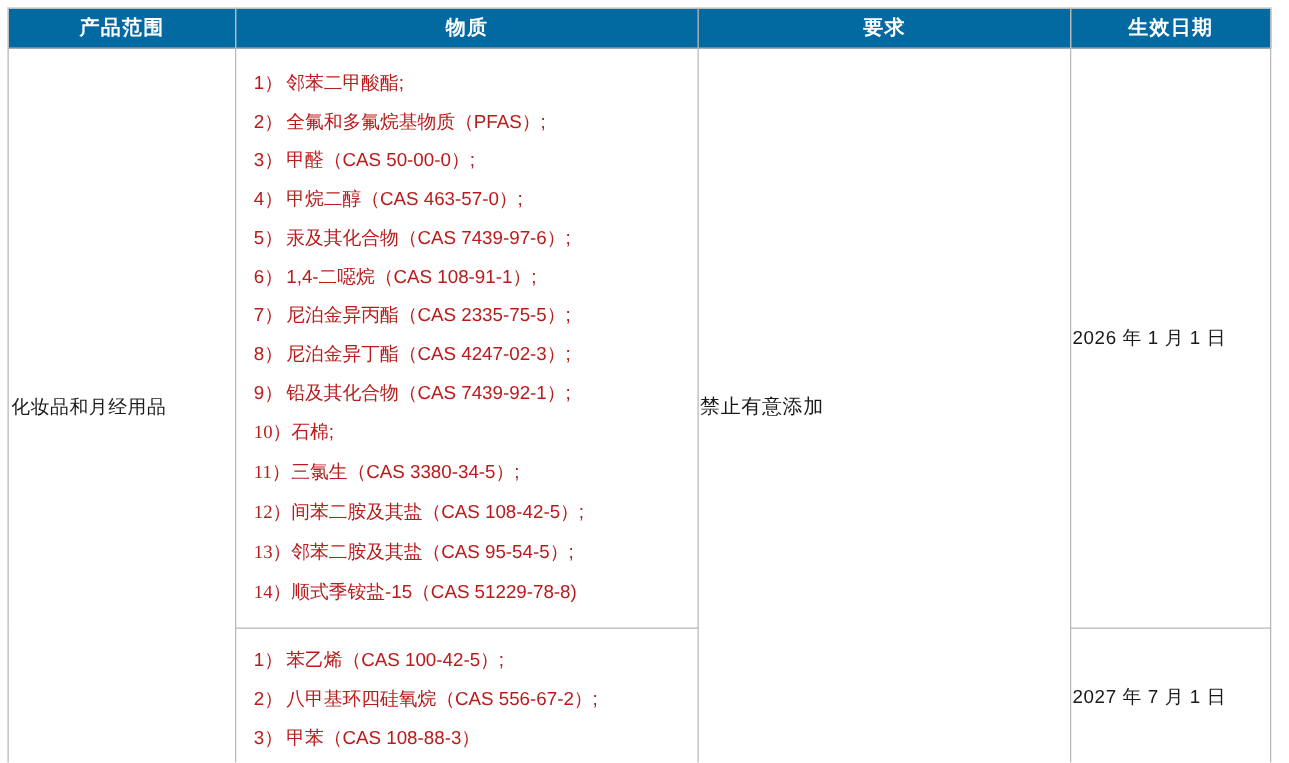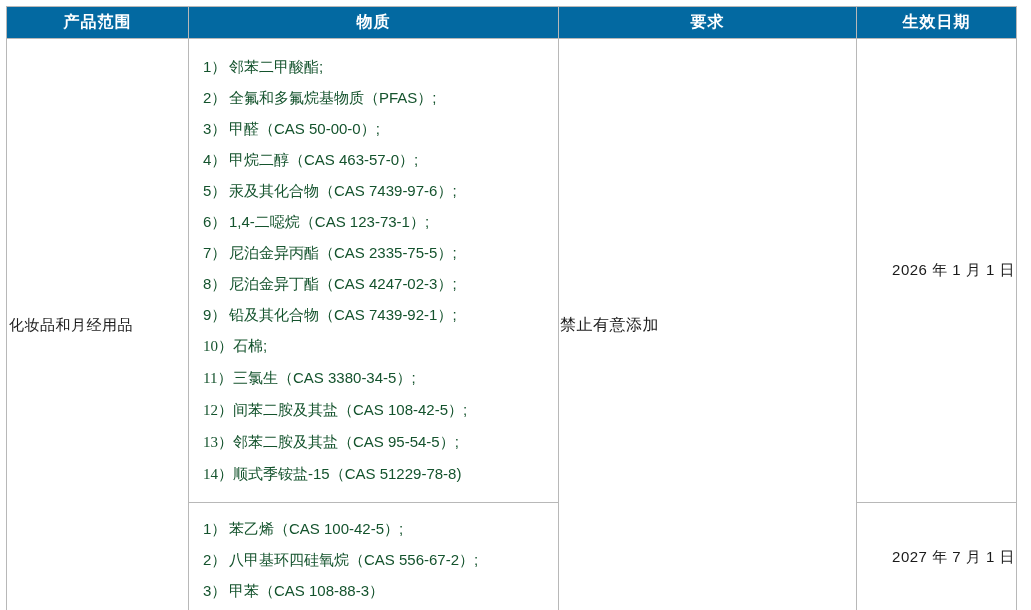--- a/index.html
+++ b/index.html
@@ -52,34 +52,34 @@
     text-align: left;
     font-size: 15px;
     color: #1a1a1a;
     padding: 4px 2px;
     letter-spacing: 0.5px;
   }
   td.substance-cell {
     padding: 12px 10px 12px 14px;
     font-size: 15px;
     line-height: 31px;
-    color: #14532d;
+    color: #b91c1c;
   }
   td.substance-cell.second {
     padding-top: 10px;
     padding-bottom: 6px;
   }
   td.requirement-cell {
     text-align: left;
     font-size: 16px;
     color: #1a1a1a;
     letter-spacing: 0.5px;
   }
   td.date-cell {
-    text-align: right;
+    text-align: left;
     font-size: 15px;
     color: #1a1a1a;
     letter-spacing: 0.5px;
   }
   ol.substance-list {
     list-style: none;
     margin: 0;
     padding: 0;
   }
   ol.substance-list li {
@@ -110,21 +110,21 @@
     <tbody>
       <tr>
         <td class="scope-cell" rowspan="2">化妆品和月经用品</td>
         <td class="substance-cell">
           <ol class="substance-list">
             <li><span class="num">1）</span><span>邻苯二甲酸酯;</span></li>
             <li><span class="num">2）</span><span>全氟和多氟烷基物质（PFAS）;</span></li>
             <li><span class="num">3）</span><span>甲醛（CAS 50-00-0）;</span></li>
             <li><span class="num">4）</span><span>甲烷二醇（CAS 463-57-0）;</span></li>
             <li><span class="num">5）</span><span>汞及其化合物（CAS 7439-97-6）;</span></li>
-            <li><span class="num">6）</span><span>1,4-二噁烷（CAS 123-73-1）;</span></li>
+            <li><span class="num">6）</span><span>1,4-二噁烷（CAS 108-91-1）;</span></li>
             <li><span class="num">7）</span><span>尼泊金异丙酯（CAS 2335-75-5）;</span></li>
             <li><span class="num">8）</span><span>尼泊金异丁酯（CAS 4247-02-3）;</span></li>
             <li><span class="num">9）</span><span>铅及其化合物（CAS 7439-92-1）;</span></li>
             <li><span class="num wide">10）</span><span>石棉;</span></li>
             <li><span class="num wide">11）</span><span>三氯生（CAS 3380-34-5）;</span></li>
             <li><span class="num wide">12）</span><span>间苯二胺及其盐（CAS 108-42-5）;</span></li>
             <li><span class="num wide">13）</span><span>邻苯二胺及其盐（CAS 95-54-5）;</span></li>
             <li><span class="num wide">14）</span><span>顺式季铵盐-15（CAS 51229-78-8)</span></li>
           </ol>
         </td>

